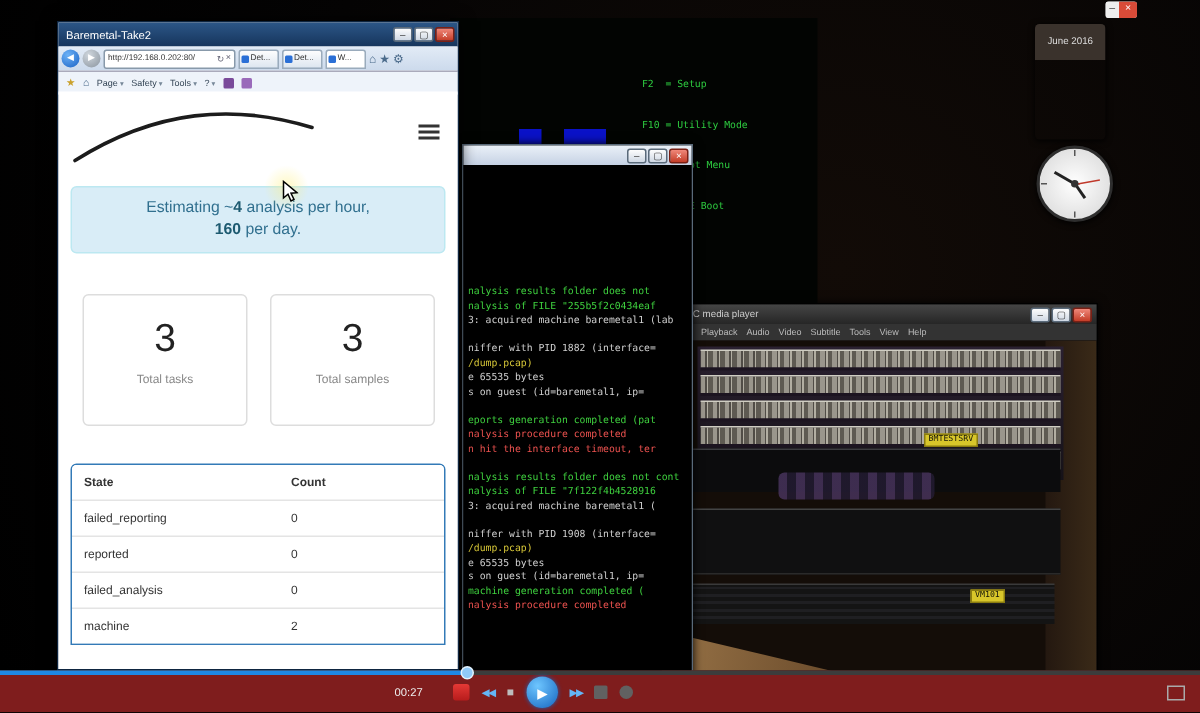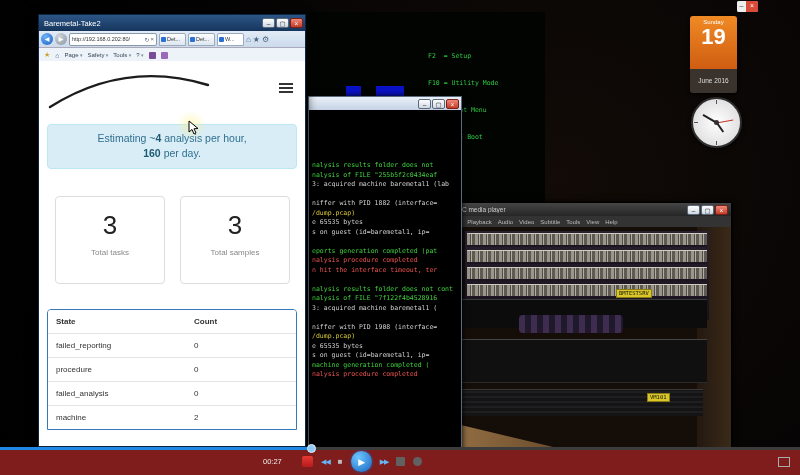--- a/index.html
+++ b/index.html
@@ -70,21 +70,21 @@
   .desk{position:absolute;left:0;top:174px;width:150px;height:55px;
           background:linear-gradient(100deg,#9a7548,#5e4024);
           clip-path:polygon(0 35%,100% 100%,0 100%);}
 
   
   .term{position:absolute;left:308px;top:96px;width:154px;height:360px;background:#000;
           border:1px solid #5a6a7a;box-sizing:border-box;box-shadow:0 0 6px #000;}
   .term-title{height:13px;background:linear-gradient(#eaf0f8,#c6d2e4);display:flex;
           justify-content:flex-end;align-items:center;padding:0 2px;}
   .term-body{position:absolute;left:0;top:13px;right:0;bottom:0;background:#000;
-          padding:51px 0 0 3px;box-sizing:border-box;overflow:hidden;}
+          padding:80px 0 0 3px;box-sizing:border-box;overflow:hidden;}
   .term-body div{height:9.5px;font:6.5px/9.5px "DejaVu Sans Mono",monospace;white-space:pre;overflow:hidden;}
   .green{color:#3fd23f;} .gray{color:#d0d0d0;} .yellow{color:#d8c838;} .red{color:#ef5350;}
 
   
   .browser{position:absolute;left:38px;top:14px;width:268px;height:433px;background:#fff;
           border:1px solid #0e2540;box-sizing:border-box;box-shadow:0 0 10px rgba(0,0,0,.9);}
   .b-title{height:16px;background:linear-gradient(#2c5687,#16355c);display:flex;align-items:center;
           padding:0 2px 0 5px;}
   .b-title-text{color:#fff;font-size:7.5px;flex:1;}
   .b-nav{height:16px;background:linear-gradient(#e2ebf6,#ccdaec);display:flex;align-items:center;
@@ -172,24 +172,20 @@
         <div>F2  = Setup</div>
         <div>F10 = Utility Mode</div>
         <div>F11 = Boot Menu</div>
         <div>F12 = PXE Boot</div>
       </div>
       <div class="bios-blk bios-b1"></div>
       <div class="bios-blk bios-b2"></div>
     </div>
 
     <div class="calendar">
-      <div class="cal-top">
-        <div class="cal-weekday">Sunday</div>
-        <div class="cal-day">19</div>
-      </div>
       <div class="cal-bottom">June 2016</div>
     </div>
 
     <div class="clock">
       <i class="tick t12"></i>
       <i class="tick t3"></i>
       <i class="tick t6"></i>
       <i class="tick t9"></i>
       <div class="hand hour"></div>
       <div class="hand minute"></div>
@@ -332,21 +328,21 @@
         <div class="states">
           <div class="trow thead">
             <span class="col-s">State</span>
             <span class="col-c">Count</span>
           </div>
           <div class="trow">
             <span class="col-s">failed_reporting</span>
             <span class="col-c">0</span>
           </div>
           <div class="trow">
-            <span class="col-s">procedure</span>
+            <span class="col-s">reported</span>
             <span class="col-c">0</span>
           </div>
           <div class="trow">
             <span class="col-s">failed_analysis</span>
             <span class="col-c">0</span>
           </div>
           <div class="trow">
             <span class="col-s">machine</span>
             <span class="col-c">2</span>
           </div>

